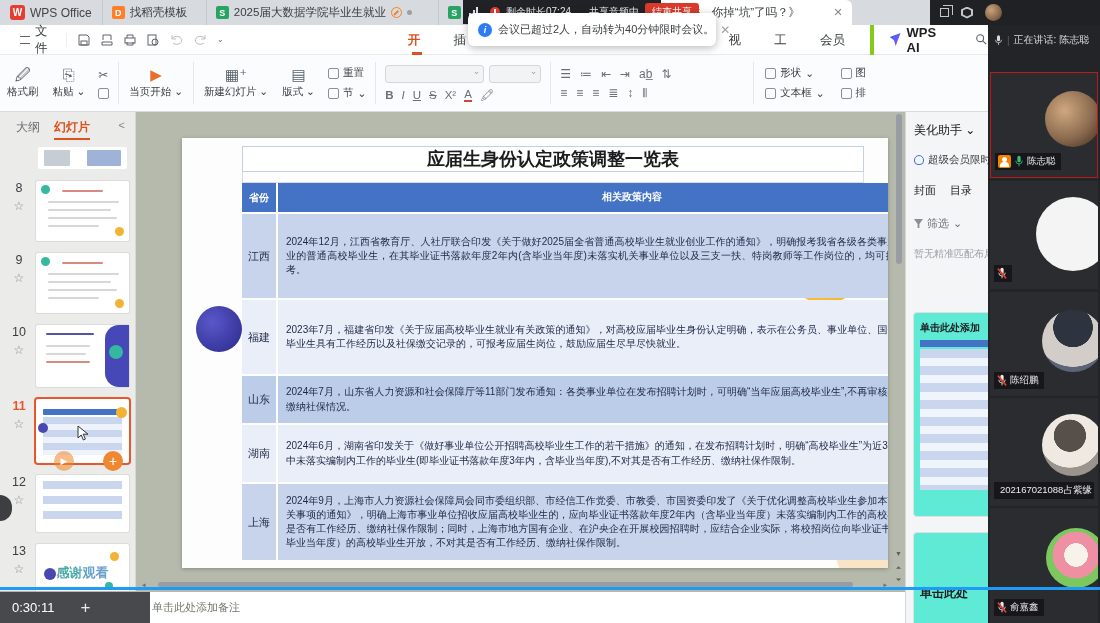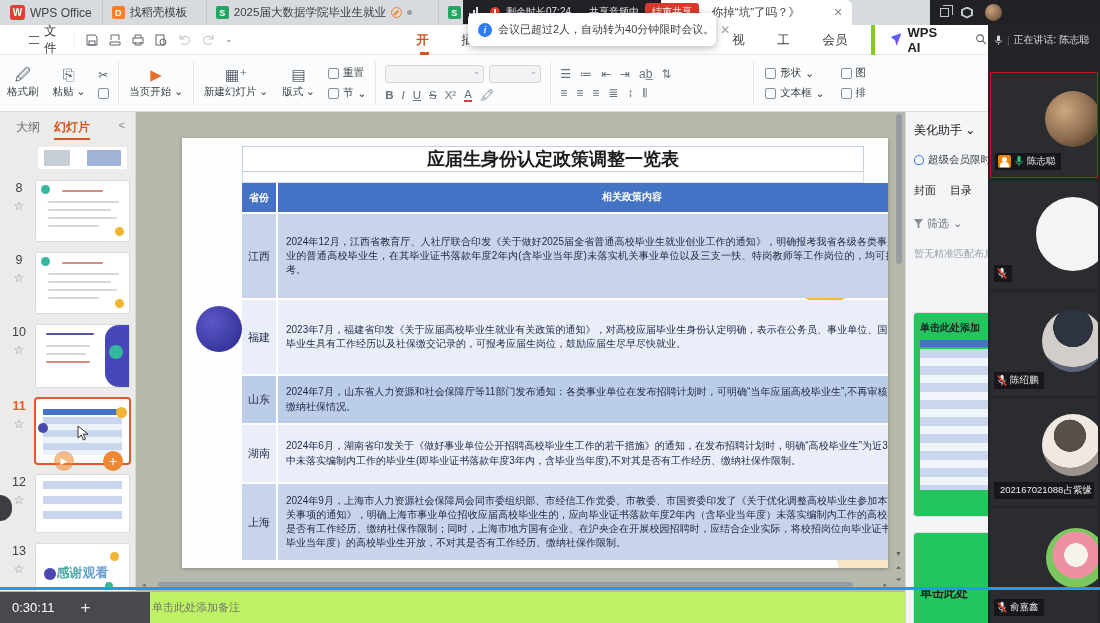--- a/index.html
+++ b/index.html
@@ -25,21 +25,21 @@
   
   .topcap { position:absolute; left:930px; top:0; width:170px; height:25px; background:#1f2124; display:flex; align-items:center; gap:12px; padding-left:10px; }
   .restore-ic { width:9px; height:9px; border:1px solid #c3c6ca; position:relative; }
   .restore-ic:before { content:""; position:absolute; left:2px; top:-4px; width:9px; height:9px; border:1px solid #c3c6ca; border-left:none; border-bottom:none; }
   .hex { width:12px; height:12px; background:#c3c6ca; clip-path:polygon(50% 0,100% 25%,100% 75%,50% 100%,0 75%,0 25%); position:relative; }
   .hex:after { content:""; position:absolute; left:2px; top:2px; width:8px; height:8px; background:#1f2124; clip-path:polygon(50% 0,100% 25%,100% 75%,50% 100%,0 75%,0 25%); }
   .capav { width:17px; height:17px; border-radius:50%; background:radial-gradient(circle at 35% 35%, #caa27e, #8a684c 60%, #503c2c); }
 
   
   .menubar { position:absolute; left:0; top:25px; width:988px; height:30px; background:#fff; border-bottom:1px solid #e8eaec; display:flex; align-items:center; font-size:12.5px; color:#3c4043; }
-  .filebtn { display:flex; align-items:center; gap:5px; padding:0 10px 0 29px; }
+  .filebtn { display:flex; align-items:center; gap:5px; padding:0 10px 0 20px; }
   .hamb { width:12px; height:8px; border-top:1.5px solid #5f6368; border-bottom:1.5px solid #5f6368; }
   .qat { display:flex; align-items:center; gap:9px; padding:0 10px; border-left:1px solid #eee; }
   .qat svg { display:block; }
   #menu-tabs { display:flex; align-items:center; gap:0; margin-left:160px; }
   .mtab { padding:0 14px; height:30px; line-height:30px; position:relative; color:#3c4043; }
   .mtab.act { color:#d9531e; font-weight:bold; }
   .mtab.act:after { content:""; position:absolute; left:18px; right:18px; bottom:0; height:2.5px; background:#d9531e; }
   .aiblock { display:flex; align-items:center; gap:6px; padding:0 16px; border-left:4px solid #84cc16; font-weight:bold; font-size:13px; color:#202124;}
   .aimark { width:13px; height:13px; background:linear-gradient(135deg,#2a6ef0,#a546ff); clip-path:polygon(0 30%,100% 0,55% 100%,40% 55%); }
 
@@ -117,29 +117,29 @@
 
   
   .beautify { position:absolute; left:905px; top:112px; width:83px; height:511px; background:#f4f5f7; border-left:1px solid #d6d6d6; overflow:hidden; font-size:11px; color:#3c4043; }
   .bhead { padding:10px 0 0 8px; font-size:12px; color:#202124; white-space:nowrap; }
   .bvip { display:flex; align-items:center; gap:4px; padding:14px 0 0 8px; white-space:nowrap; overflow:hidden; font-size:10.5px; }
   .bulb { width:10px; height:10px; border:1.5px solid #3f74e8; border-radius:50% 50% 40% 40%; flex:0 0 10px; }
   .btabs { display:flex; gap:14px; padding:16px 0 0 8px; color:#202124; }
   .bfilter { display:flex; gap:4px; align-items:center; padding:18px 0 0 8px; color:#6a6f75; white-space:nowrap; }
   .funnel { width:9px; height:9px; background:#8a8f95; clip-path:polygon(0 0,100% 0,60% 55%,60% 100%,40% 100%,40% 55%); }
   .bnomatch { padding:16px 0 0 8px; font-size:10px; color:#9aa0a6; white-space:nowrap; }
-  .bcard { position:absolute; left:7px; width:90px; background:#22c55e; border:1px solid #e0e0e0; border-radius:4px; padding:8px 6px; }
+  .bcard { position:absolute; left:7px; width:90px; background:#5eead4; border:1px solid #e0e0e0; border-radius:4px; padding:8px 6px; }
   .bcap { font-size:10px; font-weight:bold; color:#202124; white-space:nowrap; overflow:hidden; }
   .bmini { margin-top:5px; height:150px; position:relative; }
   .bmini .mh { height:7px; background:#4472c4; }
   .bmini .mb { position:absolute; left:0; right:0; top:9px; bottom:0; background:repeating-linear-gradient(180deg,#c9d6ee 0 9px,#f0f4fb 9px 17px); }
   .bcard2cap { font-size:12px; font-weight:bold; color:#202124; white-space:nowrap; }
 
   
-  .notesbar { position:absolute; left:136px; top:592px; width:769px; height:31px; background:#bef264; font-size:11px; color:#70776a; display:flex; align-items:center; padding-left:16px; }
+  .notesbar { position:absolute; left:136px; top:592px; width:769px; height:31px; background:#ffffff; font-size:11px; color:#70776a; display:flex; align-items:center; padding-left:16px; }
   .timerbar { position:absolute; left:0; top:592px; width:150px; height:31px; background:#47494d; color:#fff; display:flex; align-items:center; gap:26px; padding-left:12px; font-size:13px; }
   .timerplus { font-size:17px; color:#e8eaed; }
   .shareline { position:absolute; left:0; top:587px; width:1100px; height:3px; background:#1d9bf7; z-index:60; }
 
   
   .mpanel { position:absolute; left:988px; top:25px; width:112px; height:598px; background:#222427; overflow:hidden; z-index:40; }
   .mphead { display:flex; align-items:center; gap:4px; padding:8px 0 0 6px; color:#d8dadd; font-size:10px; white-space:nowrap; overflow:hidden; }
   .tile { position:absolute; left:2px; width:108px; background:#2a2c30; overflow:hidden; }
   .tile.speaking { border:1px solid #b91c1c; }
   .av { position:absolute; border-radius:50%; }

